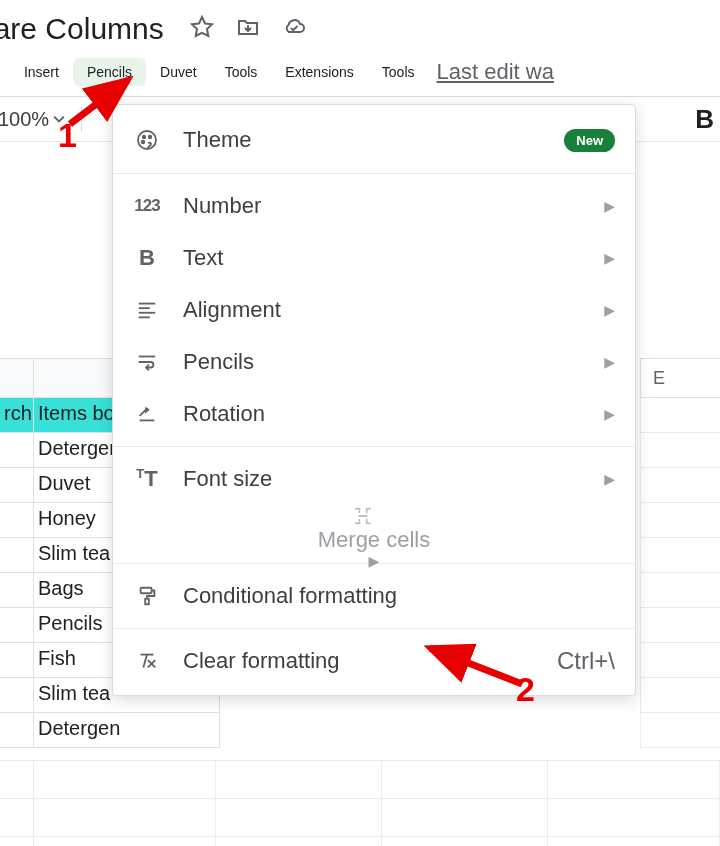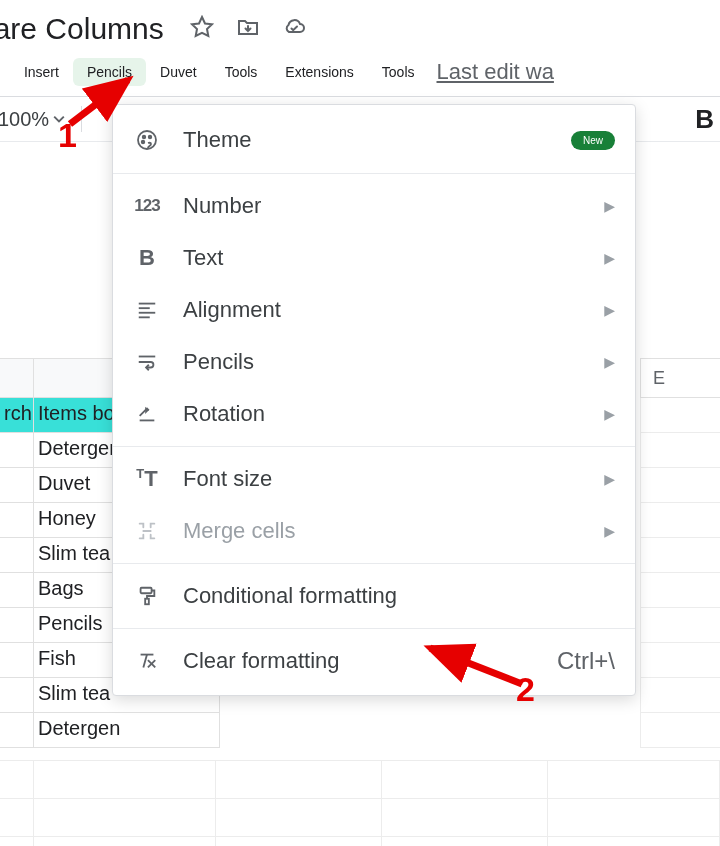--- a/index.html
+++ b/index.html
@@ -33,25 +33,25 @@
   .hlrow .cell.first{ background:#38e0d8;}
   .faderows { position:absolute; left:0; top:760px; width:720px; }
   .faderows .frow { height:38px; border-top:1px solid #ececec; display:flex;}
   .faderows .frow > div { border-right:1px solid #ececec; }
   .faderows .c0{width:34px;} .faderows .c1{width:182px;} .faderows .c2{width:166px;} .faderows .c3{width:166px;} .faderows .c4{width:172px;}
 
   
   .menu { position:absolute; left:112px; top:104px; width:524px; background:#fff; border:1px solid #dadce0; border-radius:4px; box-shadow:0 4px 16px rgba(0,0,0,0.15); padding:8px 0; }
   .mrow { display:flex; align-items:center; height:52px; padding:0 20px; cursor:pointer; font-size:22px; color:#3c4043;}
   .mrow.tall { height:54px; }
-  .mrow.disabled { color:#9aa0a6; cursor:default;}
+  .mrow.disabled { color:#9aa0a6; cursor:default;flex-direction:column;}
   .micon { width:28px; display:flex; justify-content:center; margin-right:22px; color:#5f6368;}
   .mrow.disabled .micon { color:#bdc1c6; }
   .mlabel { flex:1; }
-  .badge { background:#188038; color:#fff; font-weight:400; font-size:10px; border-radius:14px; padding:4px 12px; }
+  .badge { background:#188038; color:#fff; font-weight:700; font-size:13px; border-radius:14px; padding:4px 12px; }
   .chev { color:#9aa0a6; font-size:14px;}
   .short { color:#5f6368; font-size:24px;}
   .sep { height:1px; background:#e8eaed; margin:6px 0;}
 
   
   .ann { position:absolute; pointer-events:none; }
   .num { font-weight:900; color:#e60000; font-size:34px; }
 
   
   .rightcols { position:absolute; left:640px; top:398px; width:80px; }

